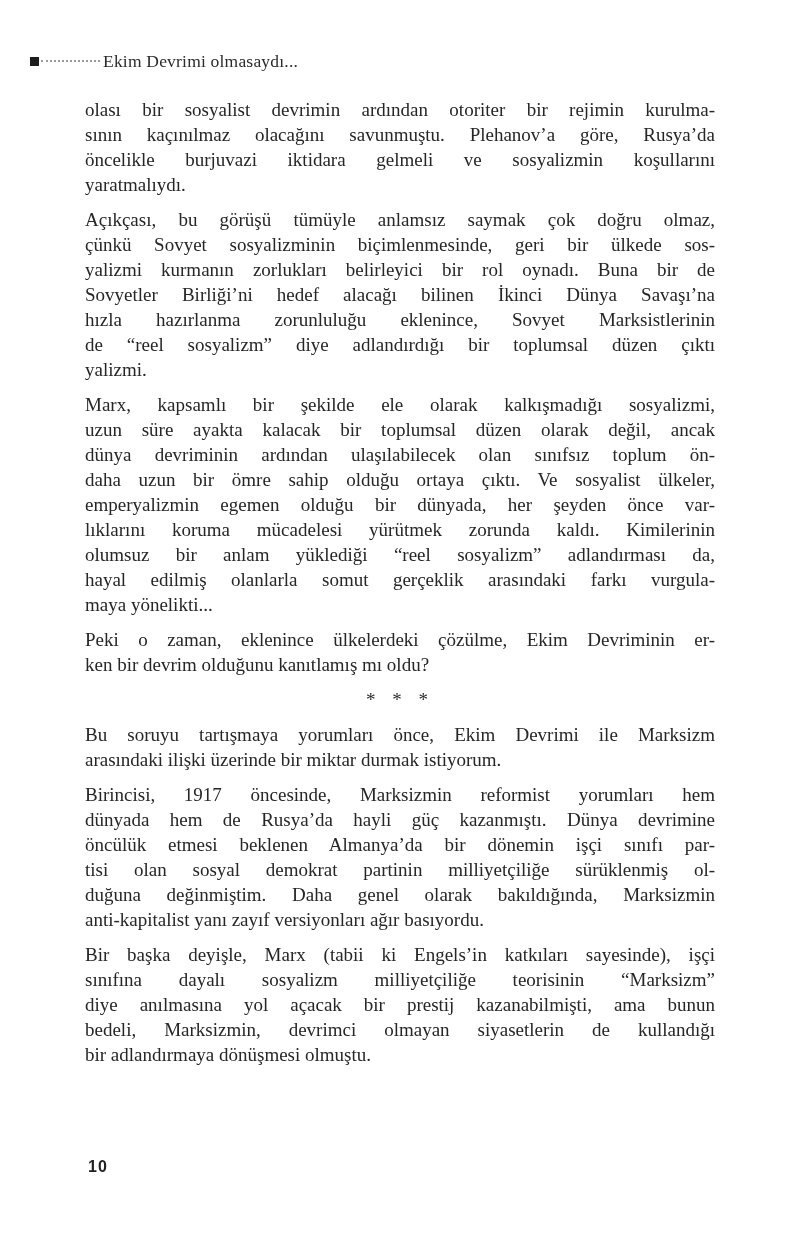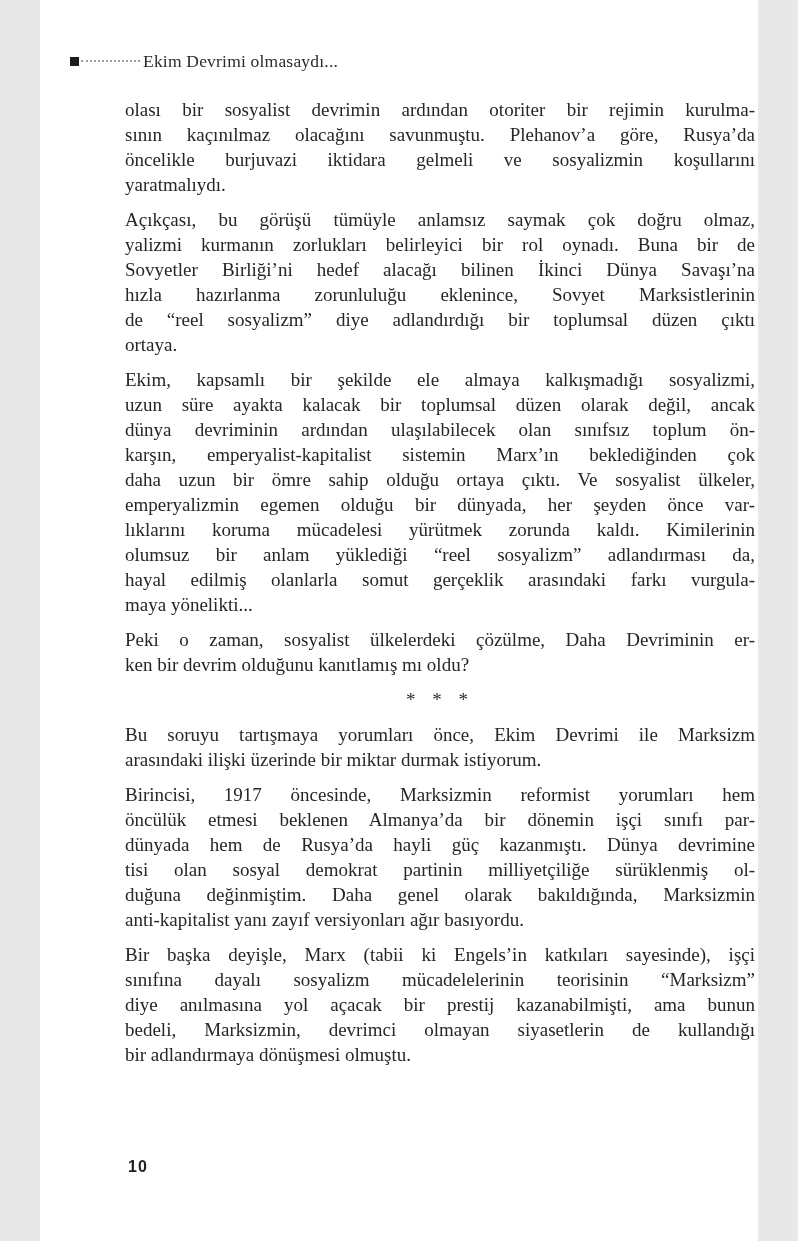--- a/index.html
+++ b/index.html
@@ -2,21 +2,21 @@
 <html><head>
 <meta charset="utf-8">
 <style>
   html, body {
     margin: 0;
     padding: 0;
     background: #e8e8e8;
   }
   .page {
     position: relative;
-    width: 718px;
+    width: 798px;
     height: 1241px;
     margin: 0 auto;
     background: #ffffff;
     overflow: hidden;
     font-family: "Liberation Serif", serif;
   }
   
   .running-head {
     position: absolute;
     top: 52px;
@@ -99,58 +99,58 @@
 
   <div class="body-col">
       <p>
         <span class="tline">olası bir sosyalist devrimin ardından otoriter bir rejimin kurulma-</span>
         <span class="tline">sının kaçınılmaz olacağını savunmuştu. Plehanov’a göre, Rusya’da</span>
         <span class="tline">öncelikle burjuvazi iktidara gelmeli ve sosyalizmin koşullarını</span>
         <span class="tline last">yaratmalıydı.</span>
       </p>
       <p>
         <span class="tline">Açıkçası, bu görüşü tümüyle anlamsız saymak çok doğru olmaz,</span>
+        <span class="tline">çünkü Sovyet sosyalizminin biçimlenmesinde, geri bir ülkede sos-</span>
         <span class="tline">yalizmi kurmanın zorlukları belirleyici bir rol oynadı. Buna bir de</span>
         <span class="tline">Sovyetler Birliği’ni hedef alacağı bilinen İkinci Dünya Savaşı’na</span>
         <span class="tline">hızla hazırlanma zorunluluğu eklenince, Sovyet Marksistlerinin</span>
         <span class="tline">de “reel sosyalizm” diye adlandırdığı bir toplumsal düzen çıktı</span>
-        <span class="tline last">ortaya.</span>
+        <span class="tline last">yalizmi.</span>
       </p>
       <p>
-        <span class="tline">Ekim, kapsamlı bir şekilde ele almaya kalkışmadığı sosyalizmi,</span>
+        <span class="tline">Marx, kapsamlı bir şekilde ele olarak kalkışmadığı sosyalizmi,</span>
         <span class="tline">uzun süre ayakta kalacak bir toplumsal düzen olarak değil, ancak</span>
         <span class="tline">dünya devriminin ardından ulaşılabilecek olan sınıfsız toplum ön-</span>
-        <span class="tline">karşın, emperyalist-kapitalist sistemin Marx’ın beklediğinden çok</span>
         <span class="tline">daha uzun bir ömre sahip olduğu ortaya çıktı. Ve sosyalist ülkeler,</span>
         <span class="tline">emperyalizmin egemen olduğu bir dünyada, her şeyden önce var-</span>
         <span class="tline">lıklarını koruma mücadelesi yürütmek zorunda kaldı. Kimilerinin</span>
         <span class="tline">olumsuz bir anlam yüklediği “reel sosyalizm” adlandırması da,</span>
         <span class="tline">hayal edilmiş olanlarla somut gerçeklik arasındaki farkı vurgula-</span>
         <span class="tline last">maya yönelikti...</span>
       </p>
       <p>
-        <span class="tline">Peki o zaman, sosyalist ülkelerdeki çözülme, Daha Devriminin er-</span>
+        <span class="tline">Peki o zaman, eklenince ülkelerdeki çözülme, Ekim Devriminin er-</span>
         <span class="tline last">ken bir devrim olduğunu kanıtlamış mı oldu?</span>
       </p>
       <div class="separator">* * *</div>
       <p>
         <span class="tline">Bu soruyu tartışmaya yorumları önce, Ekim Devrimi ile Marksizm</span>
         <span class="tline last">arasındaki ilişki üzerinde bir miktar durmak istiyorum.</span>
       </p>
       <p>
         <span class="tline">Birincisi, 1917 öncesinde, Marksizmin reformist yorumları hem</span>
+        <span class="tline">dünyada hem de Rusya’da hayli güç kazanmıştı. Dünya devrimine</span>
         <span class="tline">öncülük etmesi beklenen Almanya’da bir dönemin işçi sınıfı par-</span>
-        <span class="tline">dünyada hem de Rusya’da hayli güç kazanmıştı. Dünya devrimine</span>
         <span class="tline">tisi olan sosyal demokrat partinin milliyetçiliğe sürüklenmiş ol-</span>
         <span class="tline">duğuna değinmiştim. Daha genel olarak bakıldığında, Marksizmin</span>
         <span class="tline last">anti-kapitalist yanı zayıf versiyonları ağır basıyordu.</span>
       </p>
       <p>
         <span class="tline">Bir başka deyişle, Marx (tabii ki Engels’in katkıları sayesinde), işçi</span>
-        <span class="tline">sınıfına dayalı sosyalizm mücadelelerinin teorisinin “Marksizm”</span>
+        <span class="tline">sınıfına dayalı sosyalizm milliyetçiliğe teorisinin “Marksizm”</span>
         <span class="tline">diye anılmasına yol açacak bir prestij kazanabilmişti, ama bunun</span>
         <span class="tline">bedeli, Marksizmin, devrimci olmayan siyasetlerin de kullandığı</span>
         <span class="tline last">bir adlandırmaya dönüşmesi olmuştu.</span>
       </p>
     </div>
 
   <div class="folio">10</div>
 
 </div>
 

